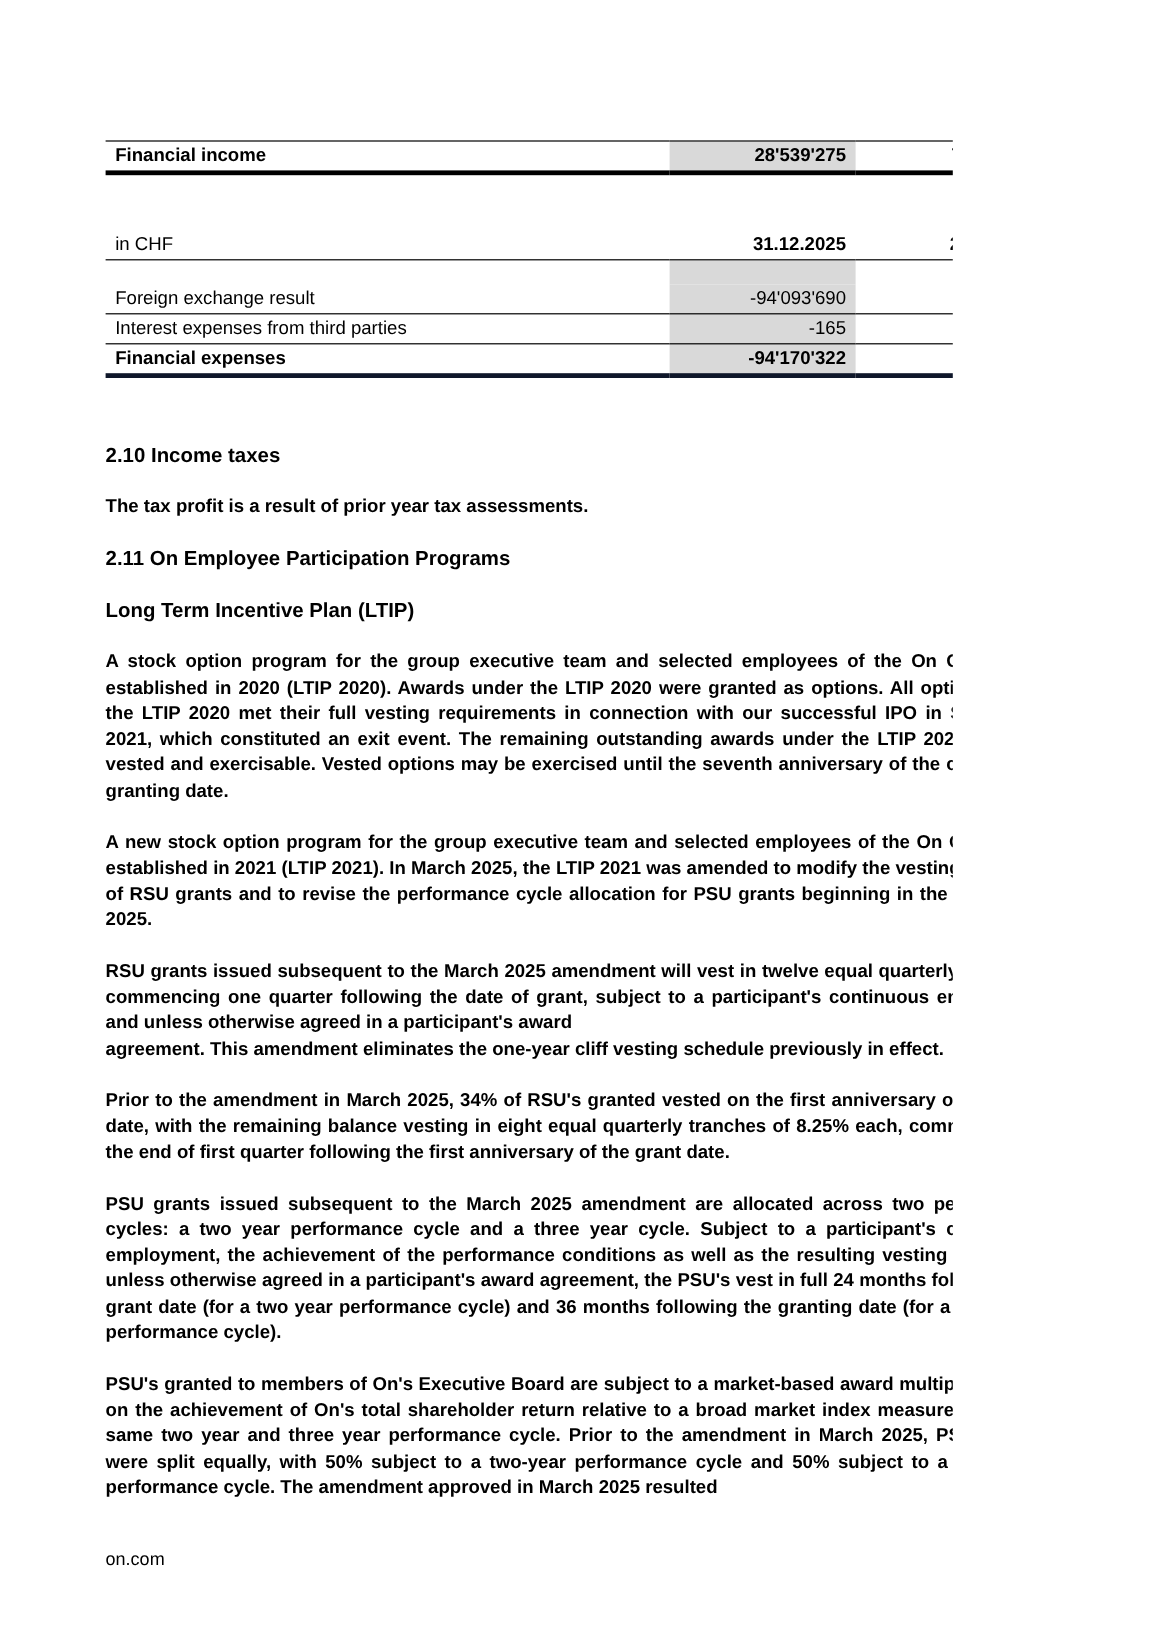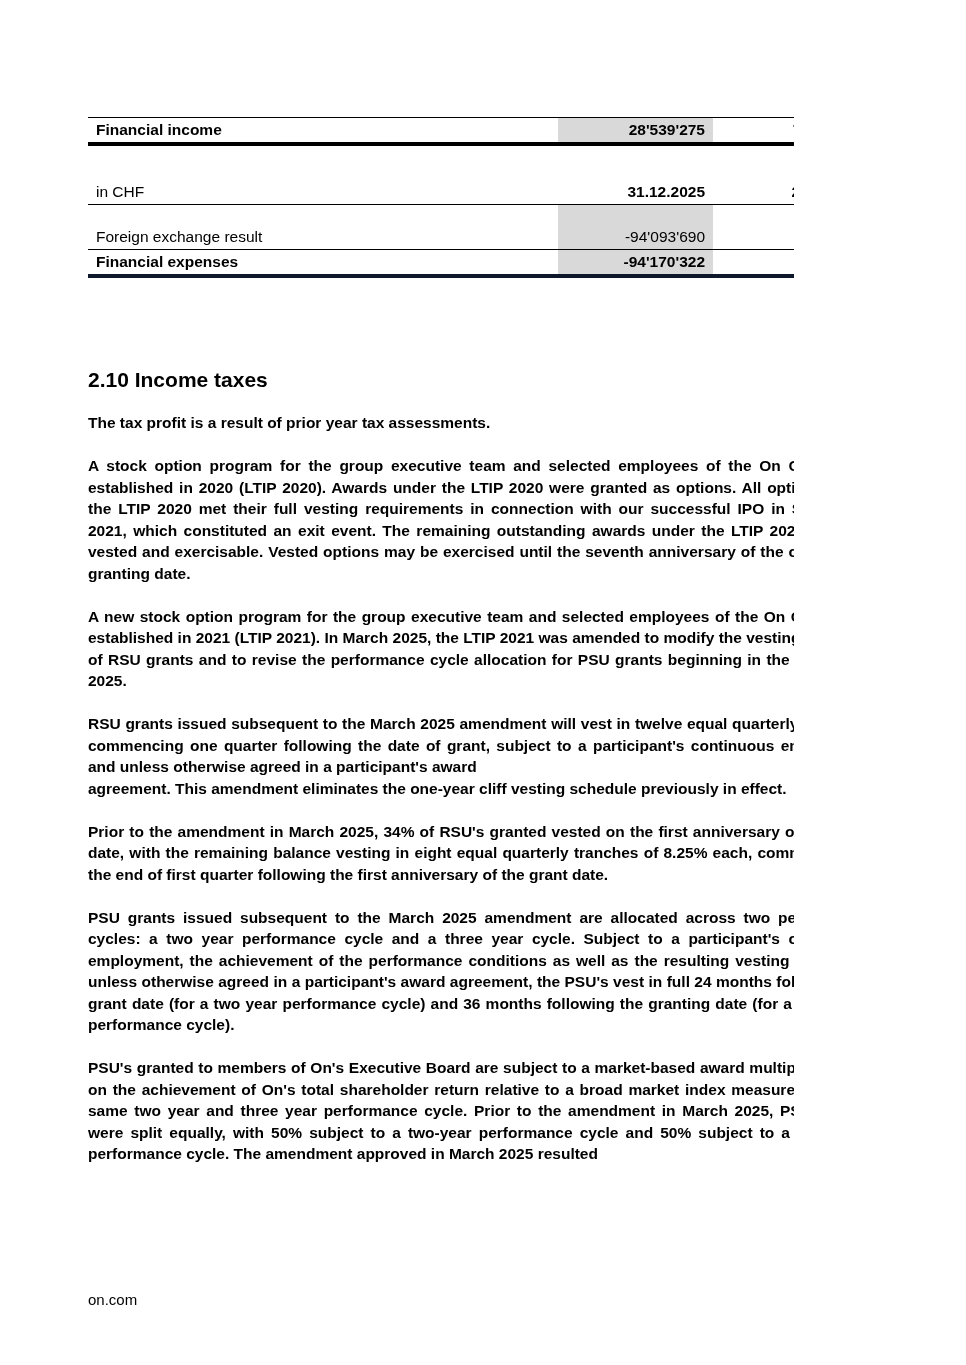--- a/index.html
+++ b/index.html
@@ -20,21 +20,21 @@
   
   .fin-table {
     position: absolute;
     left: 88px;
     width: 784px;
     border-collapse: collapse;
     table-layout: fixed;
     font-size: 15.5px;
   }
   .t1 { top: 117px; }
-  .t2 { top: 180px; }
+  .t2 { top: 192px; }
   col.c1 { width: 470px; }
   col.c2 { width: 155px; }
   col.c3 { width: 159px; }
   .fin-table td { vertical-align: middle; line-height: 19px; padding: 2px 0 3px; }
   td.label { text-align: left; padding-left: 8px; }
   td.num  { text-align: right; }
   td.n25  { padding-right: 8px; padding-left: 40px; }
   td.n24  { padding-right: 3px; }
   .shade  { background: #d9d9d9; }
   .b      { font-weight: bold; }
@@ -47,21 +47,21 @@
   
   .textblock {
     position: absolute;
     left: 88px;
     top: 369px;
     width: 784px;
     font-size: 15.5px;
     line-height: 21.5px;
     text-align: justify;
   }
-  .textblock h3 { font-size: 21px; line-height: 21.5px; font-weight: bold; margin: 0 0 21.5px; text-align: left; }
+  .textblock h3 { font-size: 17px; line-height: 21.5px; font-weight: bold; margin: 0 0 21.5px; text-align: left; }
   .textblock p  { margin: 0 0 21.5px; font-weight: bold; }
   .preline { white-space: pre-line; }
 
   
   .pfooter {
     position: absolute;
     left: 88px;
     top: 1290px;
     width: 784px;
     display: flex;
@@ -113,33 +113,40 @@
       <tr class="spacer-row">
         <td></td>
         <td class="shade"></td>
         <td></td>
       </tr>
       <tr class="data-row">
         <td class="label">Foreign exchange result</td>
         <td class="num n25 shade">-94'093'690</td>
         <td class="num n24">-</td>
       </tr>
+      <tr class="data-row">
+        <td class="label">Interest expenses from third parties</td>
+        <td class="num n25 shade">-165</td>
+        <td class="num n24">-141</td>
+      </tr>
       <tr class="total-row">
         <td class="label b">Financial expenses</td>
         <td class="num n25 b shade">-94'170'322</td>
         <td class="num n24 b">-52'179</td>
       </tr>
     </tbody>
   </table>
 
   <section class="textblock">
     <h3>2.10 Income taxes</h3>
     <p>The tax profit is a result of prior year tax assessments.</p>
 
+    <h3>2.11 On Employee Participation Programs</h3>
 
+    <h3>Long Term Incentive Plan (LTIP)</h3>
     <p>A stock option program for the group executive team and selected employees of the On Group was established in 2020 (LTIP 2020). Awards under the LTIP 2020 were granted as options. All options under the LTIP 2020 met their full vesting requirements in connection with our successful IPO in September 2021, which constituted an exit event. The remaining outstanding awards under the LTIP 2020 are fully vested and exercisable. Vested options may be exercised until the seventh anniversary of the contractual granting date.</p>
     <p>A new stock option program for the group executive team and selected employees of the On Group was established in 2021 (LTIP 2021).  In March 2025, the LTIP 2021 was amended to modify the vesting schedule of RSU grants and to revise the performance cycle allocation for PSU grants beginning in the fiscal year 2025.</p>
     <p class="preline">RSU grants issued subsequent to the March 2025 amendment will vest in twelve equal quarterly tranches, commencing one quarter following the date of grant, subject to a participant's continuous employment and unless otherwise agreed in a participant's award
 agreement. This amendment eliminates the one-year cliff vesting schedule previously in effect.</p>
     <p>Prior to the amendment in March 2025, 34% of RSU's granted vested on the first anniversary of the grant date, with the remaining balance vesting in eight equal quarterly tranches of 8.25% each, commencing at the end of first quarter following the first anniversary of the grant date.</p>
     <p>PSU grants issued subsequent to the March 2025 amendment are allocated across two performance cycles: a two year performance cycle and a three year cycle. Subject to a participant's continuous employment, the achievement of the performance conditions as well as the resulting vesting factor and unless otherwise agreed in a participant's award agreement, the PSU's vest in full 24 months following the grant date (for a two year performance cycle) and 36 months following the granting date (for a three year performance cycle).</p>
     <p>PSU's granted to members of On's Executive Board are subject to a market-based award multiplier, based on the achievement of On's total shareholder return relative to a broad market index measured over the same two year and three year performance cycle. Prior to the amendment in March 2025, PSU awards were split equally, with 50% subject to a two-year performance cycle and 50% subject to a three-year performance cycle. The amendment approved in March 2025 resulted</p>
   </section>
 
   <div class="pfooter">

